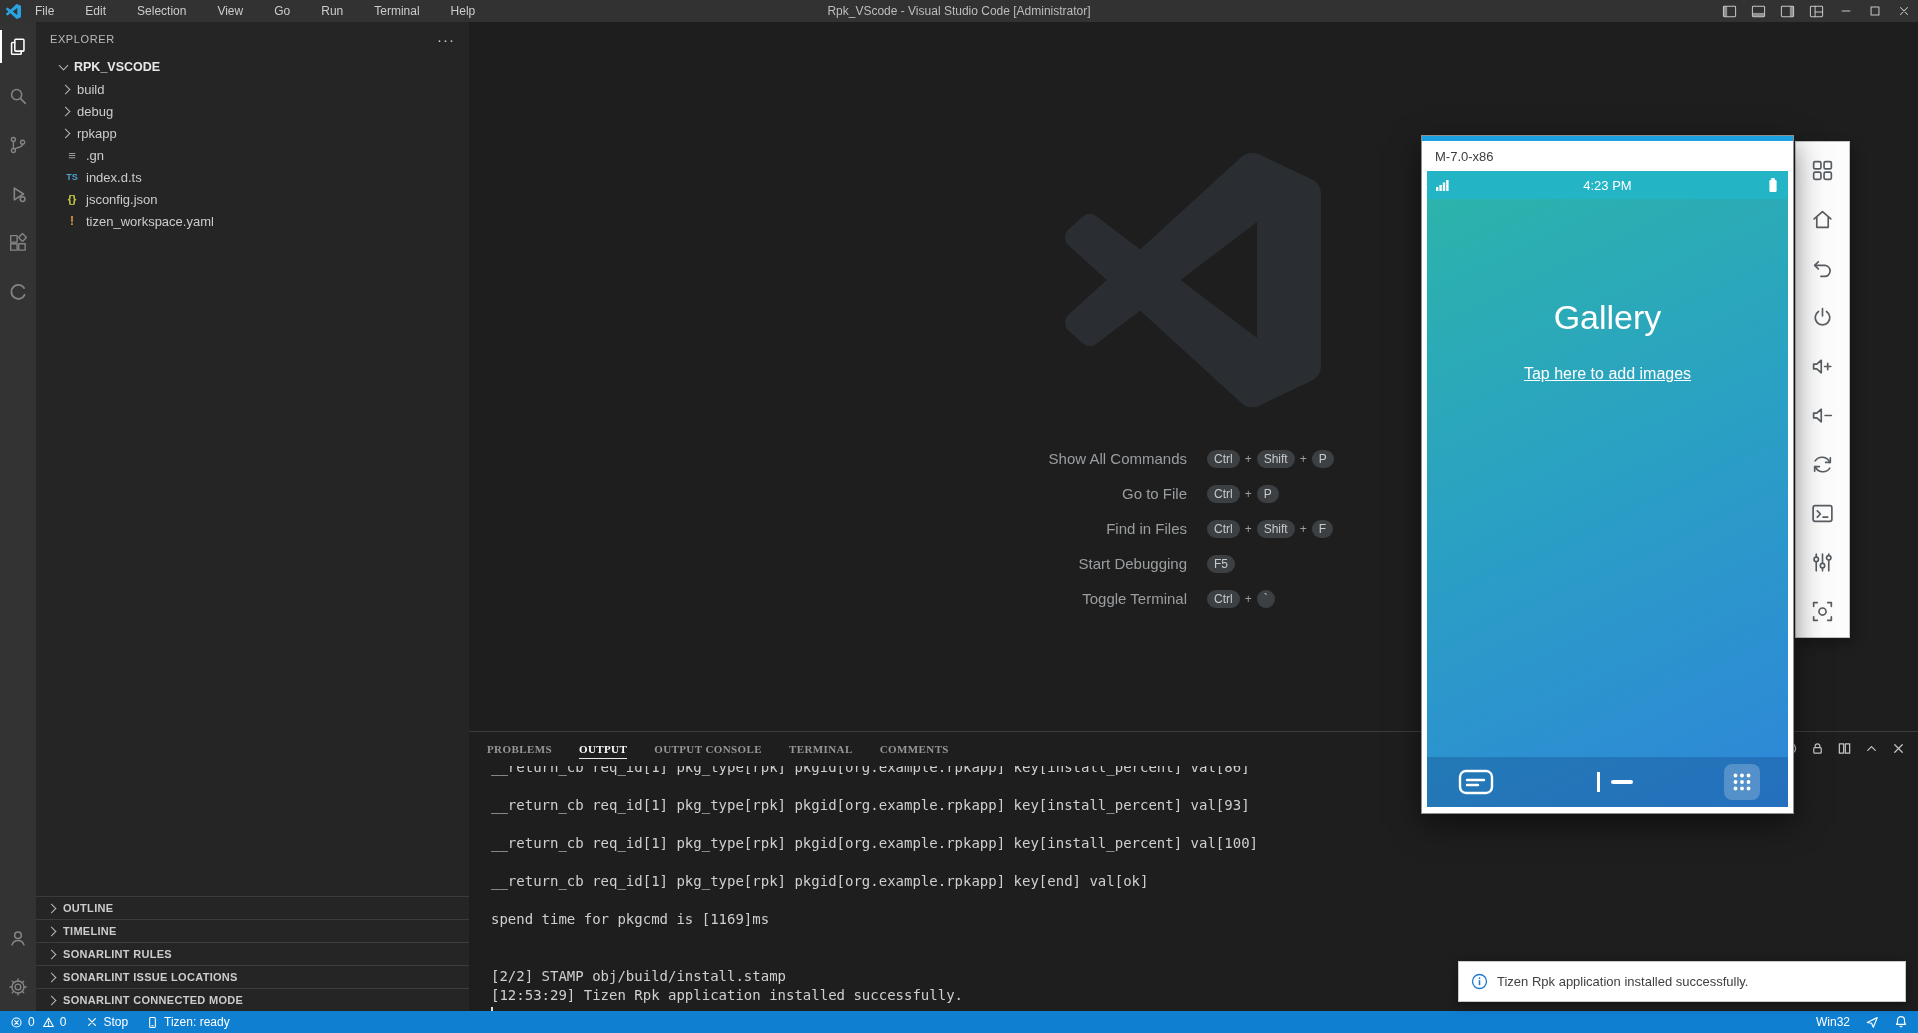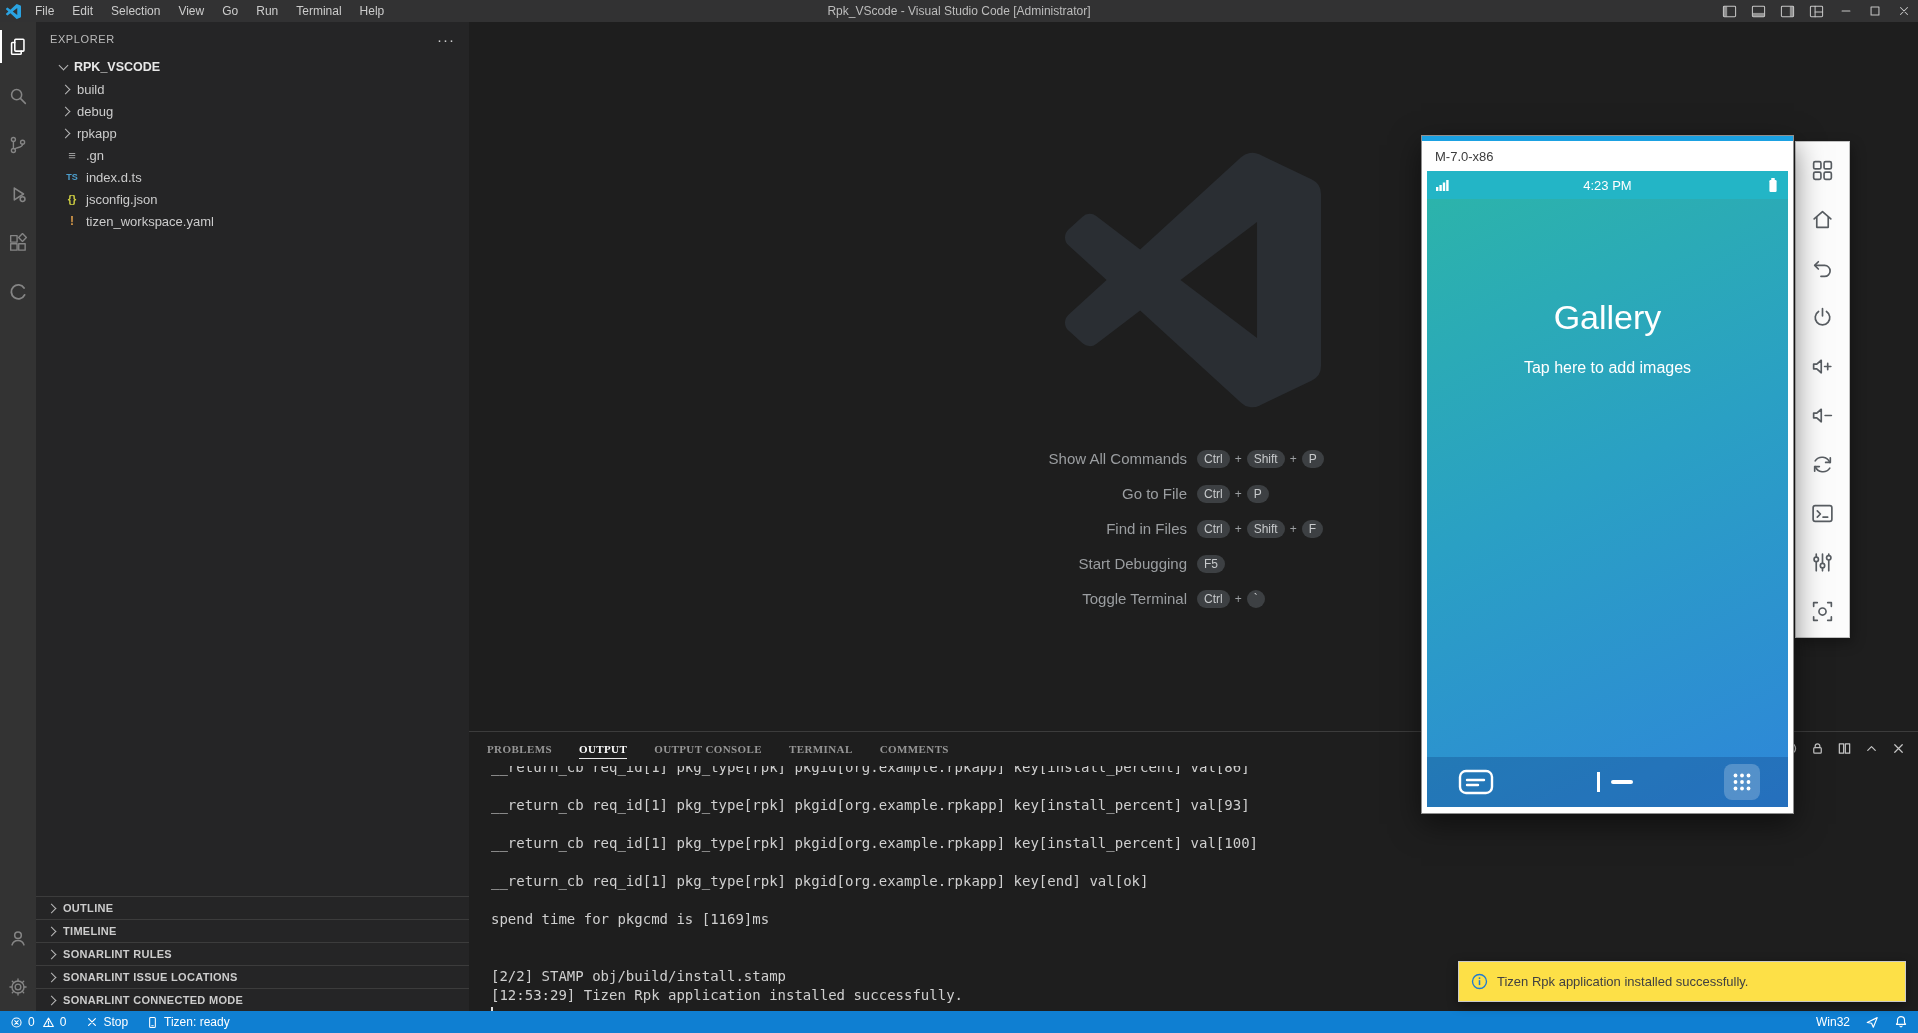--- a/index.html
+++ b/index.html
@@ -5,21 +5,21 @@
   *{margin:0;padding:0;box-sizing:border-box;}
   html,body{background:#141414;}
   body{font-family:"Liberation Sans",sans-serif;}
   #root{position:relative;width:1918px;height:1033px;overflow:hidden;background:#1e1e1e;}
   svg{display:block;}
   .ic{fill:none;stroke:currentColor;stroke-width:1.7;stroke-linecap:round;stroke-linejoin:round;}
 
   
   .titlebar{position:absolute;top:0;left:0;right:0;height:22px;background:#323233;display:flex;align-items:center;color:#cccccc;font-size:12px;z-index:5;}
   .tb-logo{width:26px;display:flex;justify-content:center;align-items:center;}
-  .menus{display:flex;height:100%;z-index:2;}
+  .menus{display:flex;height:100%;z-index:2;gap:13px;}
   .menu-item{padding:0 9px;display:flex;align-items:center;height:100%;cursor:default;}
   .tb-title{position:absolute;left:0;right:0;text-align:center;color:#bdbdbd;font-size:12px;pointer-events:none;}
   .tb-controls{margin-left:auto;display:flex;height:100%;z-index:2;background:#323233;}
   .tb-btn{width:29px;height:22px;display:flex;align-items:center;justify-content:center;color:#c5c5c5;}
 
   
   .activitybar{position:absolute;top:22px;left:0;width:36px;bottom:22px;background:#333333;display:flex;flex-direction:column;align-items:center;z-index:4;}
   .ab-item{width:36px;height:49px;display:flex;align-items:center;justify-content:center;color:#858585;position:relative;}
   .ab-item.active{color:#ffffff;}
   .ab-item.active::before{content:"";position:absolute;left:0;top:8px;bottom:8px;width:2px;background:#ffffff;}
@@ -42,21 +42,21 @@
   .file-ic.ts{color:#4d9fce;font-size:9px;font-weight:bold;}
   .file-ic.json{color:#cbcb41;font-size:11px;font-weight:bold;}
   .file-ic.yaml{color:#d89a4a;font-weight:bold;}
   .sb-bottom{margin-top:auto;display:flex;flex-direction:column;}
   .bottom-sect{height:23px;border-top:1px solid #3c3c3c;padding-left:12px;display:flex;align-items:center;gap:8px;font-size:11px;font-weight:bold;letter-spacing:.3px;color:#cccccc;}
 
   
   .editor{position:absolute;left:469px;top:22px;right:0;height:709px;background:#1e1e1e;}
   .watermark{position:absolute;left:596px;top:130px;width:256px;height:256px;}
   .shortcuts{position:absolute;left:0;top:419px;width:100%;}
-  .sc-row{display:grid;grid-template-columns:718px max-content;column-gap:10px;align-items:center;height:35px;}
+  .sc-row{display:grid;grid-template-columns:718px max-content;column-gap:20px;align-items:center;height:35px;}
   .sc-label{text-align:right;color:#9b9ea1;font-size:15px;}
   .sc-keys{display:flex;align-items:center;gap:5px;}
   kbd{font-family:"Liberation Sans",sans-serif;background:#3d4043;color:#c8cacc;border-radius:9px;padding:2px 7px;font-size:12px;line-height:14px;}
   .plus{color:#9b9ea1;font-size:12px;}
 
   
   .panel{position:absolute;left:469px;top:731px;right:0;height:280px;background:#1e1e1e;border-top:1px solid #3c3c3c;}
   .panel-tabs{height:34px;display:flex;align-items:center;padding-left:18px;gap:27px;font-size:11px;letter-spacing:.4px;color:#969696;font-family:Liberation Serif, serif;}
   .ptab{height:100%;display:flex;align-items:center;position:relative;cursor:pointer;font-weight:bold;}
   .ptab.active{color:#ffffff;}
@@ -77,33 +77,33 @@
   
   .emulator{position:absolute;left:1421px;top:135px;width:373px;height:679px;background:#ffffff;border:1px solid #8f8f8f;box-shadow:0 10px 28px rgba(0,0,0,.5);z-index:10;}
   .emu-topstrip{height:5px;background:#1ba1e2;}
   .emu-title{height:30px;display:flex;align-items:center;padding:0 13px;font-size:13px;color:#3c3c3c;}
   .emu-screen{position:absolute;left:5px;right:5px;top:35px;bottom:6px;background:linear-gradient(155deg,#2cb5a9 0%,#2aa0c4 48%,#2e86d9 100%);overflow:hidden;}
   .emu-status{position:relative;height:28px;background:#23b5c6;display:flex;align-items:center;padding:0 9px;color:#ffffff;}
   .emu-time{position:absolute;left:0;right:0;text-align:center;font-size:13px;}
   .emu-batt{margin-left:auto;z-index:1;}
   .emu-hero{margin-top:96px;text-align:center;color:#ffffff;}
   .hero-title{font-size:34px;font-weight:300;line-height:44px;}
-  .hero-sub{margin-top:20px;font-size:16px;font-weight:300;}
+  .hero-sub{margin-top:26px;font-size:16px;font-weight:300;text-decoration:underline;}
   .emu-nav{position:absolute;left:0;right:0;bottom:0;height:50px;background:rgba(13,55,118,.28);display:flex;align-items:center;}
   .nav-recents{margin-left:30px;color:#ffffff;cursor:pointer;}
   .caret{position:absolute;left:170px;top:15px;width:3px;height:20px;background:#ffffff;}
   .home-dash{position:absolute;left:184px;top:23px;width:22px;height:4px;border-radius:2px;background:#ffffff;}
   .nav-apps{margin-left:auto;margin-right:28px;width:36px;height:36px;border-radius:8px;background:rgba(255,255,255,.22);display:flex;align-items:center;justify-content:center;cursor:pointer;}
 
   
   .emu-toolbar{position:absolute;left:1795px;top:141px;width:55px;height:497px;background:#fcfcfc;border:1px solid #c2c2c2;box-shadow:3px 5px 12px rgba(0,0,0,.3);z-index:9;display:flex;flex-direction:column;align-items:center;padding-top:4px;}
   .tool-btn{width:55px;height:49px;display:flex;align-items:center;justify-content:center;color:#585d62;cursor:pointer;}
 
   
-  .toast{position:absolute;left:1458px;top:961px;width:448px;height:41px;background:#fde047;border:1px solid #c9c9c9;box-shadow:0 3px 10px rgba(0,0,0,.4);display:flex;align-items:center;padding:0 12px;gap:9px;font-size:13px;color:#414141;z-index:11;}
+  .toast{position:absolute;left:1458px;top:961px;width:448px;height:41px;background:#ffffff;border:1px solid #c9c9c9;box-shadow:0 3px 10px rgba(0,0,0,.4);display:flex;align-items:center;padding:0 12px;gap:9px;font-size:13px;color:#414141;z-index:11;}
 </style>
 </head>
 <body>
 
 <div id="root">
 
   <div class="titlebar">
     <div class="tb-logo">
       <svg width="15" height="15" viewBox="0 0 24 24" style="fill:#2aa3e2">
           <path d="M23.15 2.587 18.21.21a1.494 1.494 0 0 0-1.705.29l-9.46 8.63-4.12-3.128a.999.999 0 0 0-1.276.057L.327 7.261A1 1 0 0 0 .326 8.74L3.899 12 .326 15.26a1 1 0 0 0 .001 1.479L1.65 17.94a.999.999 0 0 0 1.276.057l4.12-3.128 9.46 8.63a1.492 1.492 0 0 0 1.704.29l4.942-2.377A1.5 1.5 0 0 0 24 20.06V3.939a1.5 1.5 0 0 0-.85-1.352zm-5.146 14.861L10.826 12l7.178-5.448v10.896z"></path>

